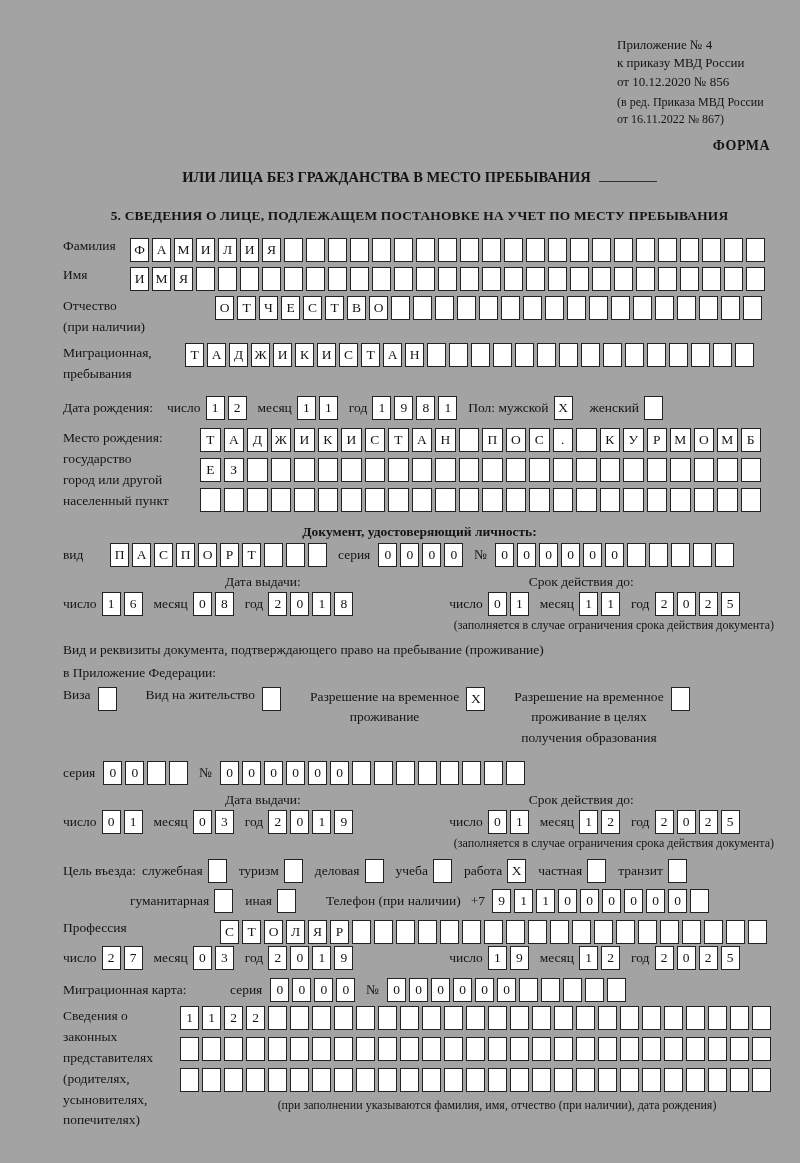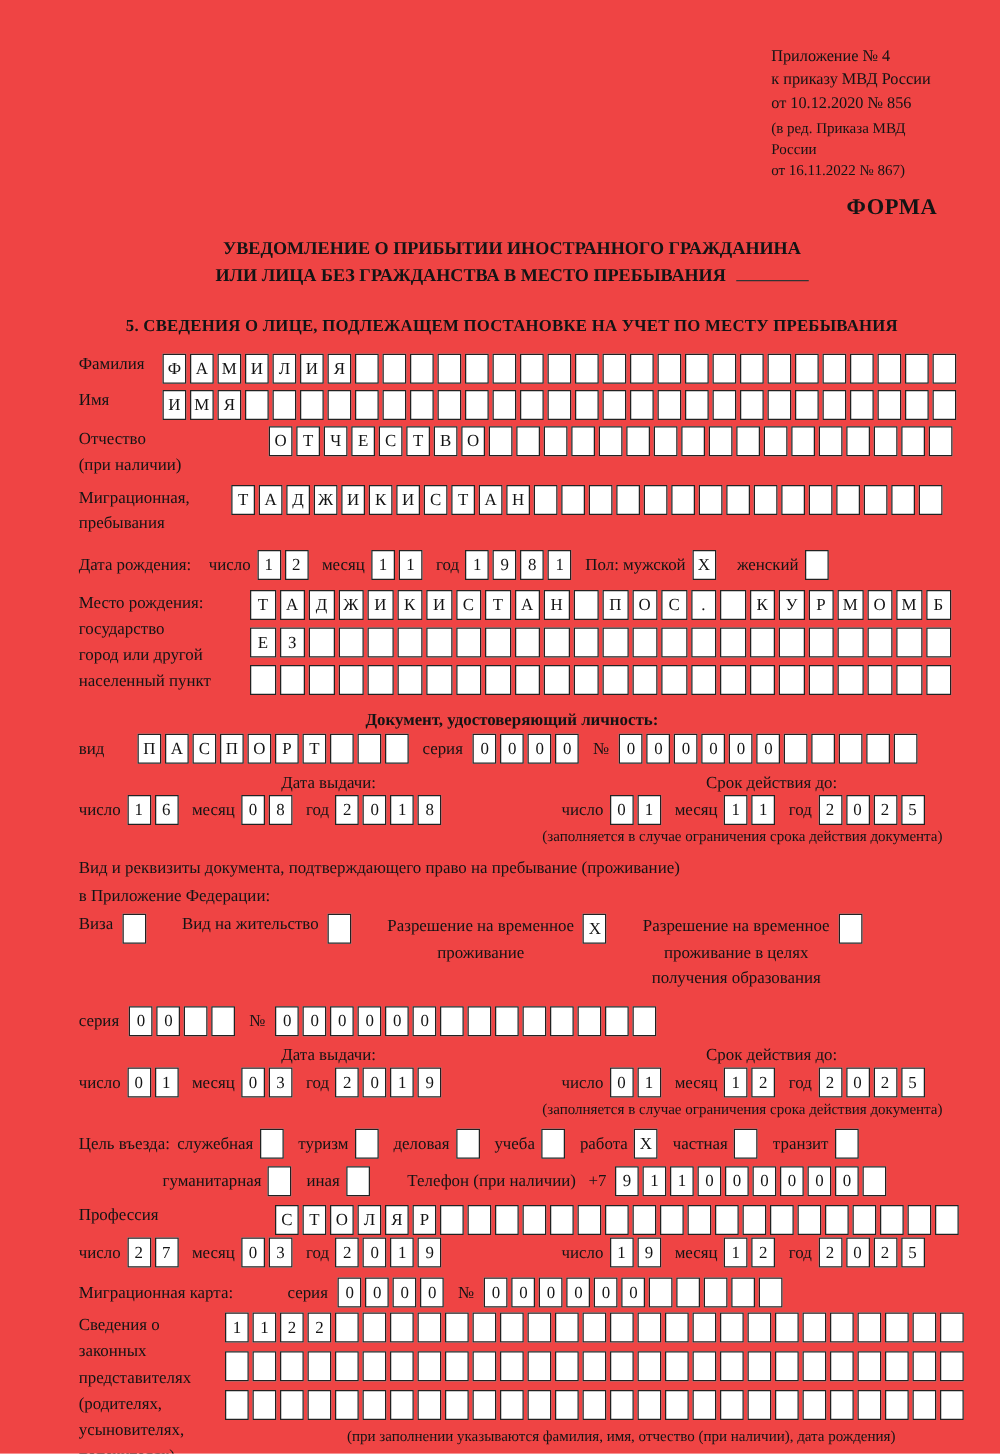--- a/index.html
+++ b/index.html
@@ -1,23 +1,23 @@
 <!DOCTYPE html>
 <html><head>
 <meta charset="utf-8">
 <style>
   html,body{margin:0;padding:0;background:#fff;}
   .page{
-    width:800px;height:1163px;box-sizing:border-box;background:#ef4444;
+    width:800px;height:1163px;box-sizing:border-box;background:#a3a3a3;
     font-family:"Liberation Serif","DejaVu Serif",serif;color:#141414;
-    padding:36px 44px 0 63px;position:relative;overflow:hidden;font-size:13.5px;
+    padding:36px 24px 0 63px;position:relative;overflow:hidden;font-size:13.5px;
   }
   .annex{margin-left:554px;font-size:13px;line-height:1.42;}
   .annex-note{margin-left:554px;font-size:12px;line-height:1.4;margin-top:3px;}
-  .forma{text-align:right;font-weight:bold;font-size:18px;margin-top:10px;padding-right:6px;letter-spacing:.5px;}
+  .forma{text-align:right;font-weight:bold;font-size:14px;margin-top:10px;padding-right:6px;letter-spacing:.5px;}
   .title{text-align:center;font-weight:bold;font-size:14.5px;line-height:1.55;margin-top:12px;}
   .u-line{display:inline-block;width:58px;border-bottom:1.6px solid #333;margin-left:8px;vertical-align:baseline;}
   .sec1{font-weight:bold;font-size:13.4px;margin-top:20px;text-align:center;letter-spacing:.2px;}
   .row{display:flex;align-items:flex-start;margin-top:5px;}
   .lbl2 div{line-height:1.55;}
   .cells{display:inline-flex;flex:none;}
   .cell{
     box-sizing:border-box;flex:none;width:19px;height:24px;border:1.6px solid #222;
     margin-right:3px;display:inline-flex;align-items:center;justify-content:center;
     font-size:13.5px;background:#fff;
@@ -25,21 +25,21 @@
   .wide .cell{width:20.5px;}
   .stack .cells{margin-bottom:6px;}
   .lb-surname{flex:0 0 67px;}
   .lb-patronymic{flex:0 0 152px;}
   .lb-citizenship{flex:0 0 122px;}
   .lb-birthplace{flex:0 0 137px;}
   .lb-kind{flex:0 0 47px;}
   .lb-profession{flex:0 0 157px;}
   .lb-representatives{flex:0 0 117px;}
   .doc-heading{font-weight:bold;text-align:center;margin-top:6px;}
-  .dhdr{display:flex;margin-top:7px;gap:36px;}
+  .dhdr{display:flex;margin-top:7px;}
   .dhdr .h1{margin-left:162px;}
   .dhdr .h2{margin-left:228px;}
   .drow{display:flex;align-items:center;margin-top:2px;}
   .dg{display:inline-flex;align-items:center;}
   .dg .lbl{margin-right:5px;}
   .dg .cells{margin-right:8px;}
   .dg-right{margin-left:85px;}
   .note-right{font-size:12px;text-align:right;margin-top:2px;padding-right:2px;}
   .plain{margin-top:9px;}
   .visa-row{display:flex;align-items:flex-start;margin-top:6px;}
@@ -70,21 +70,20 @@
     <div>от 10.12.2020 № 856</div>
   </div>
   <div class="annex-note">
     <div>(в ред. Приказа МВД России</div>
     <div>от 16.11.2022 № 867)</div>
   </div>
 
   <div class="forma">ФОРМА</div>
 
   <div class="title">
-    <div>УВЕДОМЛЕНИЕ О ПРИБЫТИИ ИНОСТРАННОГО ГРАЖДАНИНА</div>
     <div><span>ИЛИ ЛИЦА БЕЗ ГРАЖДАНСТВА В МЕСТО ПРЕБЫВАНИЯ</span><span class="u-line"></span></div>
   </div>
 
   <div class="sec1">5. СВЕДЕНИЯ О ЛИЦЕ, ПОДЛЕЖАЩЕМ ПОСТАНОВКЕ НА УЧЕТ ПО МЕСТУ ПРЕБЫВАНИЯ</div>
 
   <div class="row" style="margin-top:14px;">
     <span class="lb-surname">Фамилия</span>
     <span class="cells">
         <span class="cell">Ф</span>
         <span class="cell">А</span>

